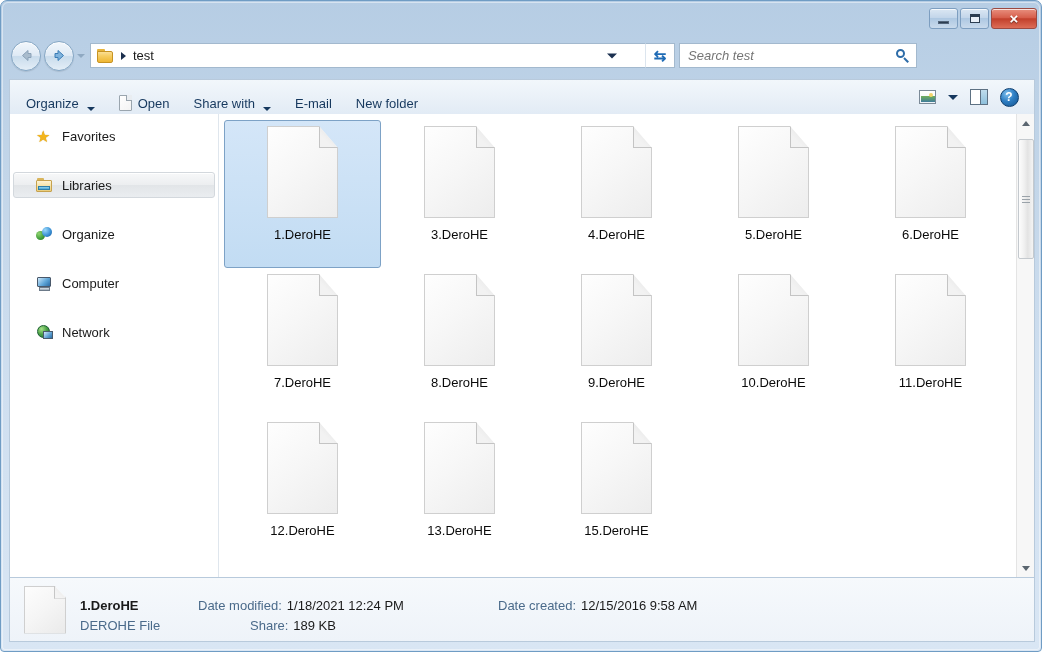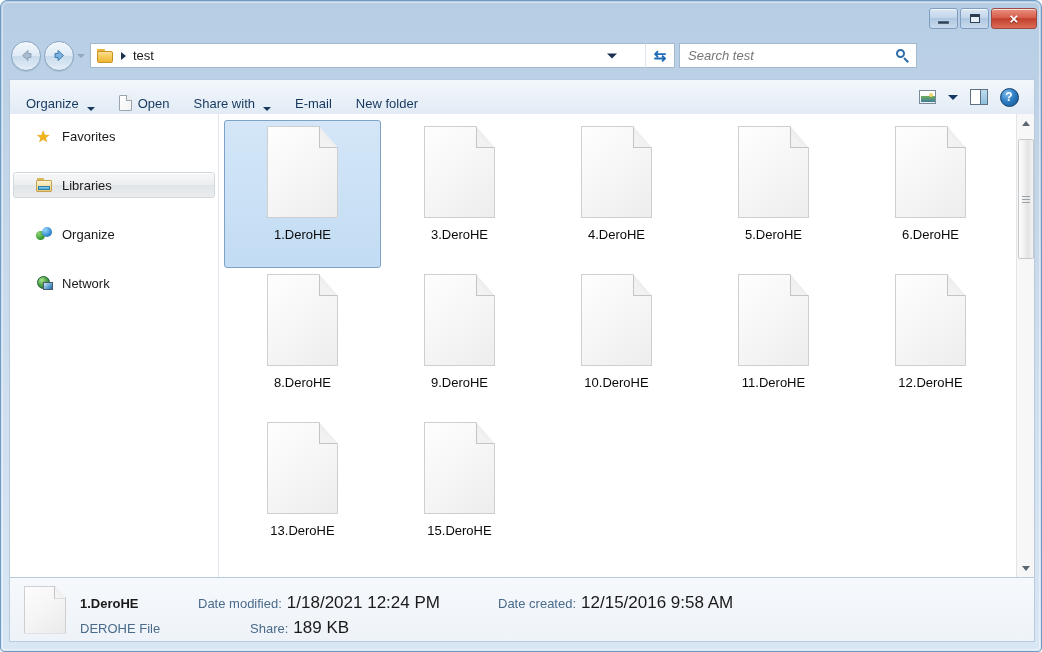--- a/index.html
+++ b/index.html
@@ -650,21 +650,21 @@
     color: #4a6a8a;
     width: 118px;
     flex: 0 0 auto;
   }
   .st-key {
     font-size: 13px;
     color: #4a6a8a;
     margin-right: 5px;
   }
   .st-val {
-    font-size: 17px;
+    font-size: 13px;
     color: #1a1a1a;
   }
   .st-group { display: flex; align-items: baseline; }
   .st-group.modified { width: 252px; flex: 0 0 auto; margin-top: 12px; }
   .st-group.size { width: 252px; flex: 0 0 auto; padding-left: 52px; }
   .st-group.created { flex: 0 0 auto; margin-left: 48px; }
 </style>
 </head>
 <body>
 
@@ -783,20 +783,27 @@
       </div>
 
       <div class="nav-item spaced">
         <span class="nav-ico ico-home">
           <span class="g1"></span>
             <span class="g2"></span>
         </span>
         <span>Organize</span>
       </div>
 
+      <div class="nav-item spaced">
+        <span class="nav-ico ico-comp">
+          <span class="screen"></span>
+            <span class="base"></span>
+        </span>
+        <span>Computer</span>
+      </div>
 
       <div class="nav-item spaced">
         <span class="nav-ico ico-net">
           <span class="globe"></span>
             <span class="mon"></span>
         </span>
         <span>Network</span>
       </div>
     </div>
 
@@ -830,20 +837,27 @@
               <span class="fold"></span>
             </div>
             <div class="file-label">5.DeroHE</div>
           </div>
           <div class="file-item">
             <div class="file-doc">
               <span class="page"></span>
               <span class="fold"></span>
             </div>
             <div class="file-label">6.DeroHE</div>
+          </div>
+          <div class="file-item">
+            <div class="file-doc">
+              <span class="page"></span>
+              <span class="fold"></span>
+            </div>
+            <div class="file-label">7.DeroHE</div>
           </div>
           <div class="file-item">
             <div class="file-doc">
               <span class="page"></span>
               <span class="fold"></span>
             </div>
             <div class="file-label">8.DeroHE</div>
           </div>
           <div class="file-item">
             <div class="file-doc">

